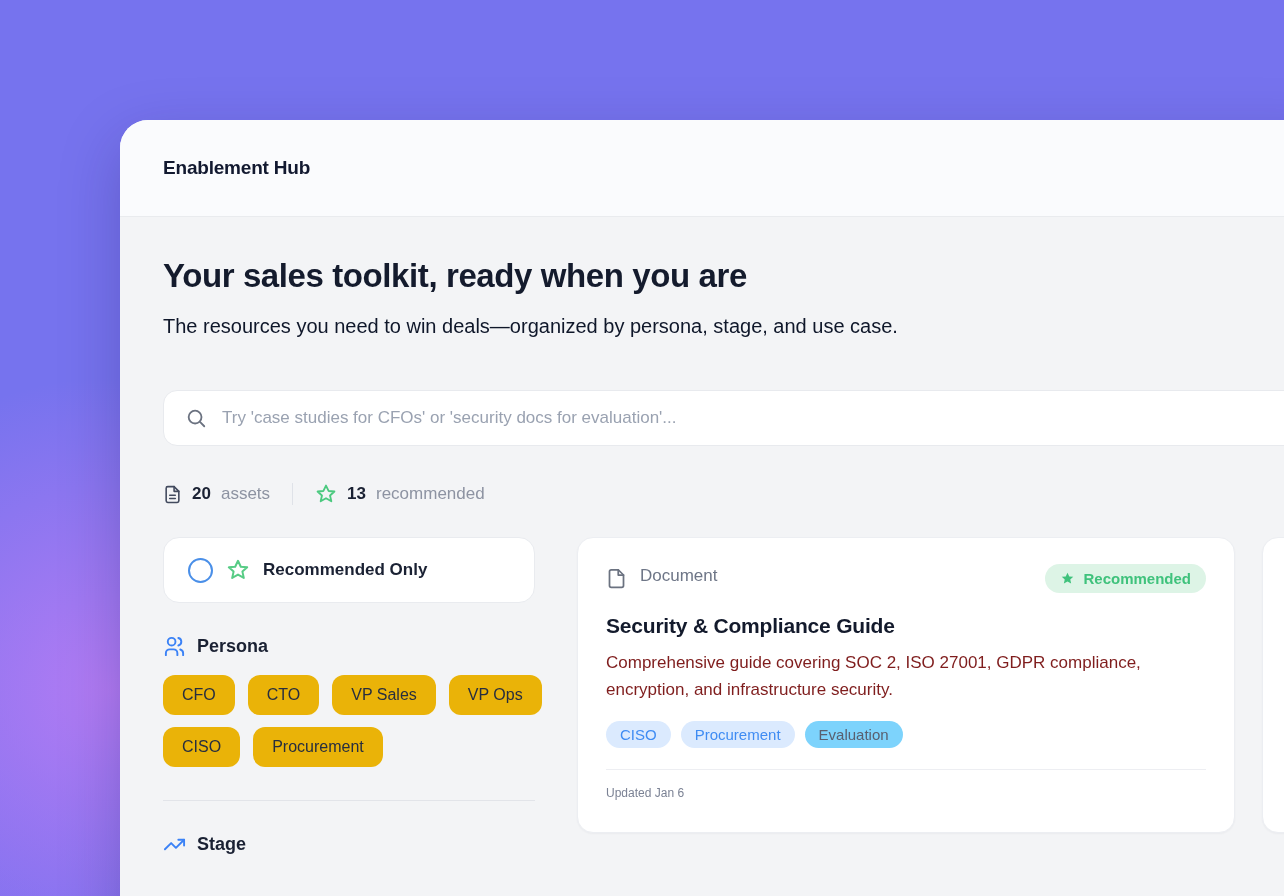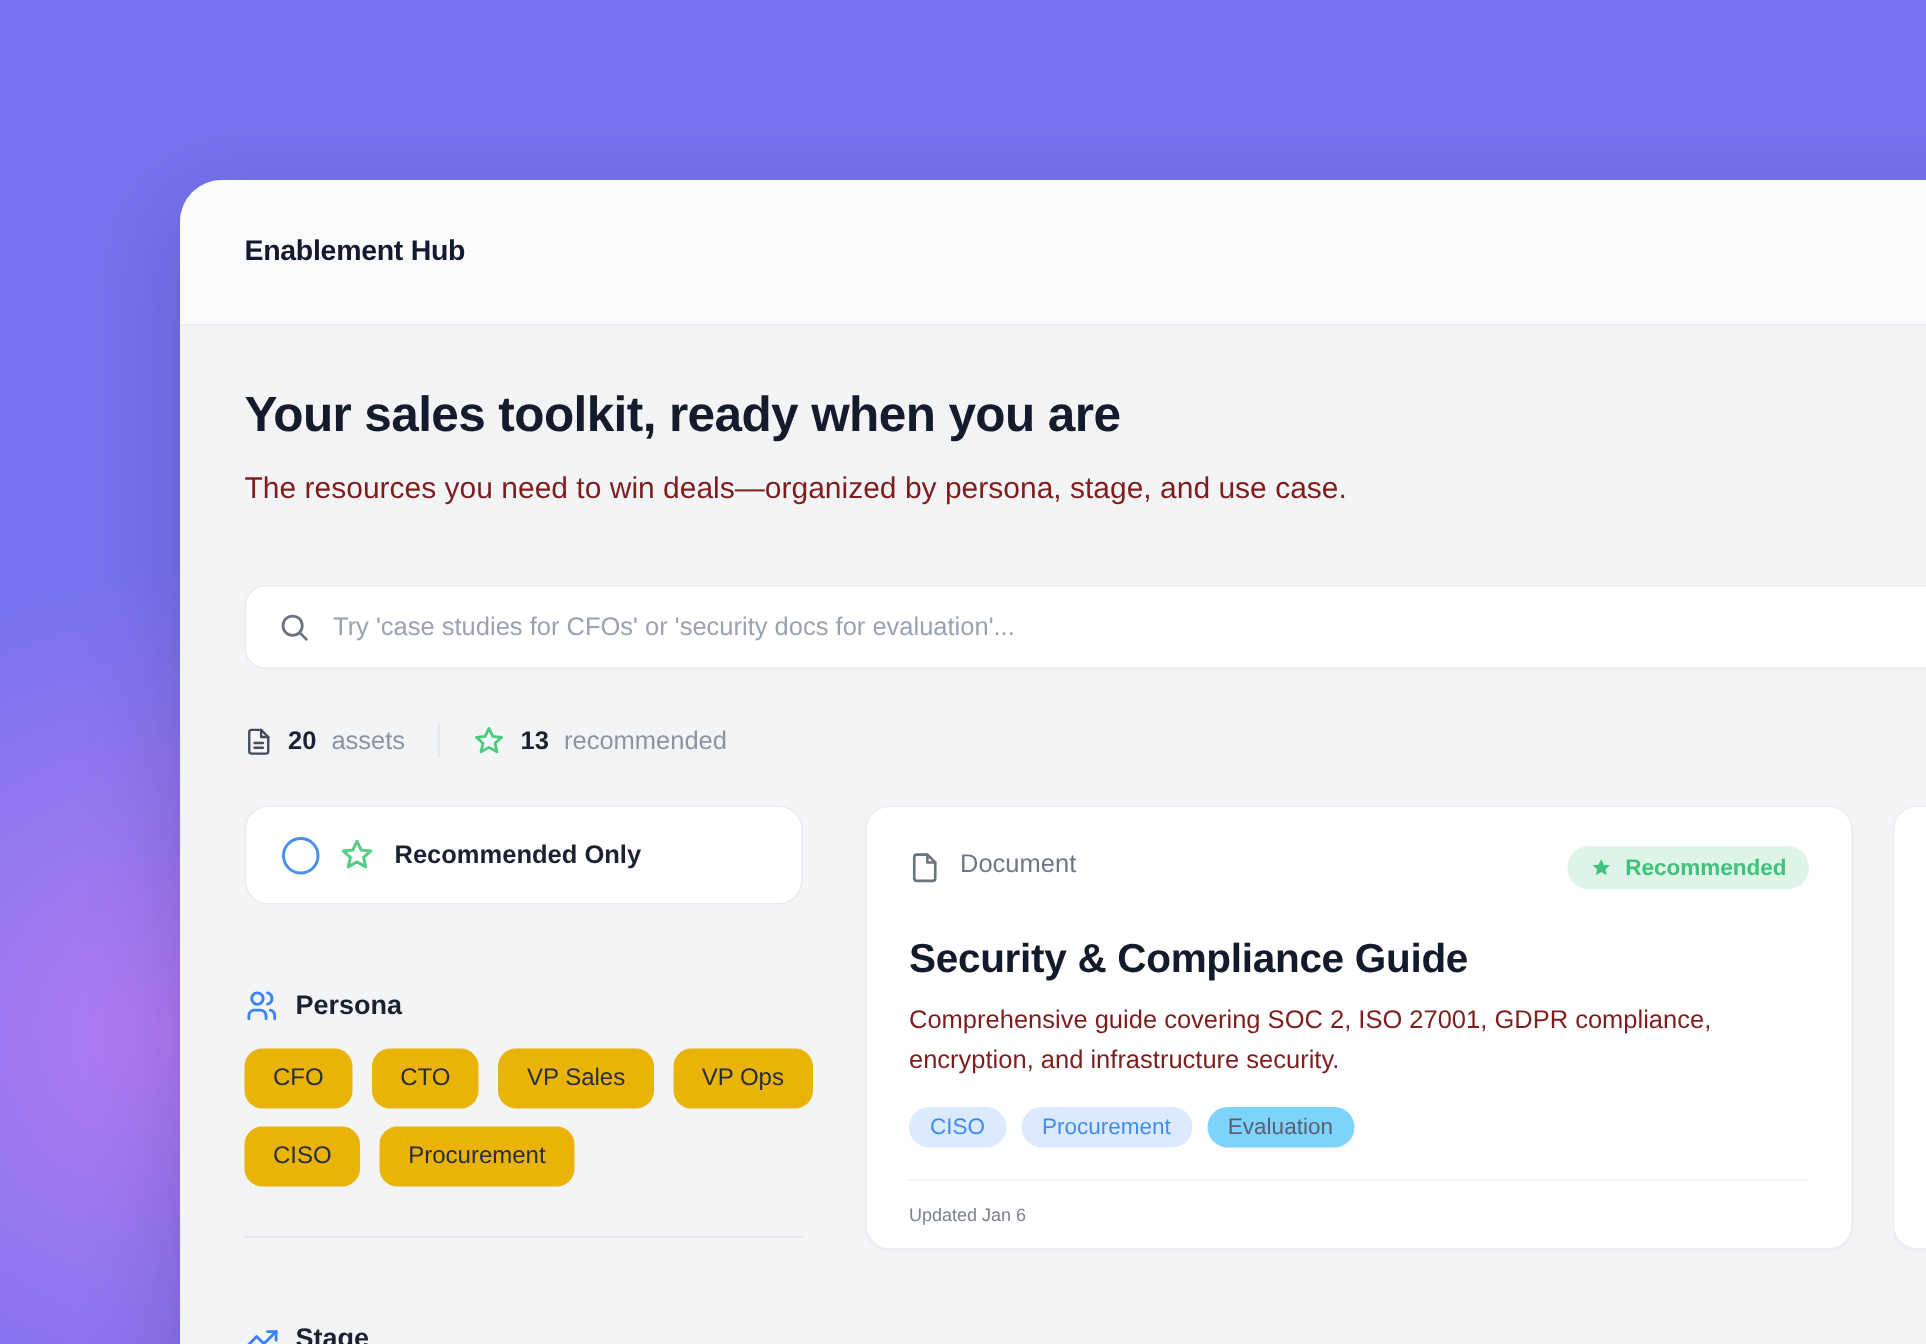--- a/index.html
+++ b/index.html
@@ -17,21 +17,21 @@
     background:#f3f4f6; border-radius:28px; overflow:hidden;
     box-shadow:0 20px 60px rgba(30,25,90,0.25);
   }
   .panel-header {
     height:97px; background:#fafbfd; border-bottom:1px solid #e9ebee;
     display:flex; align-items:center; padding:0 43px;
   }
   .app-title { font-size:19px; font-weight:700; color:#121930; letter-spacing:-0.2px; }
   .content { padding:40px 0 0 43px; }
   .hero-title { font-size:33px; font-weight:700; color:#141b2d; letter-spacing:-0.4px; }
-  .hero-subtitle { margin-top:15px; font-size:20px; line-height:1.62; color:#7f1d1d; max-width:820px; }
+  .hero-subtitle { margin-top:15px; font-size:20px; line-height:1.62; color:#0f172a; max-width:820px; }
 
   .search-bar {
     margin-top:48px; height:56px; background:#ffffff;
     border:1px solid #e8eaee; border-radius:14px;
     display:flex; align-items:center; padding:0 21px; gap:15px;
   }
   .search-bar input {
     border:none; outline:none; flex:1; font-size:17px; color:#30384a;
     font-family:"Liberation Sans", sans-serif; background:transparent;
   }
@@ -47,21 +47,21 @@
   .main-row { margin-top:32px; display:flex; align-items:flex-start; }
 
   
   .filters { width:372px; flex:none; margin-right:42px; }
   .toggle-card {
     height:66px; background:#fff; border:1px solid #e9ebef; border-radius:16px;
     display:flex; align-items:center; padding:0 24px; gap:13px; cursor:pointer;
   }
   .radio-circle { width:25px; height:25px; border:2px solid #4a8fe8; border-radius:50%; flex:none; }
   .toggle-label { font-size:17px; font-weight:600; color:#1a2133; }
-  .section-head { display:flex; align-items:center; gap:11px; margin-top:56px; }
+  .section-head { display:flex; align-items:center; gap:11px; margin-top:32px; }
   .section-title { font-size:18px; font-weight:700; color:#1a2133; }
   .chip-row { margin-top:17px; display:flex; gap:13px; }
   .chip-row + .chip-row { margin-top:12px; }
   .chip {
     height:40px; padding:0 19px; background:#eab308; border-radius:12px;
     display:inline-flex; align-items:center; font-size:16px; font-weight:500;
     color:#272e3f; cursor:pointer; white-space:nowrap;
   }
   .filters-divider { margin-top:33px; border-top:1px solid #e2e4e9; }
 
@@ -70,21 +70,21 @@
     width:658px; height:296px; flex:none; background:#fff; border:1px solid #eceef2;
     border-radius:16px; padding:26px 28px; margin-right:27px; cursor:pointer;
     box-shadow:0 1px 2px rgba(16,24,40,0.04);
   }
   .card-top { display:flex; justify-content:space-between; align-items:center; }
   .card-type { display:flex; align-items:flex-start; gap:13px; font-size:17px; color:#6e7687; }
   .badge {
     background:#ddf4e6; color:#3fc27c; border-radius:999px; padding:6px 15px;
     font-size:15px; font-weight:600; display:inline-flex; align-items:center; gap:8px;
   }
-  .card-title { margin-top:31px; font-size:27px; font-weight:700; color:#131a2c; letter-spacing:-0.2px; }
+  .card-title { margin-top:21px; font-size:21px; font-weight:700; color:#131a2c; letter-spacing:-0.2px; }
   .card-desc { margin-top:12px; font-size:17px; line-height:1.55; color:#7f1d1d; max-width:600px; }
   .tag-row { margin-top:18px; display:flex; gap:10px; }
   .tag { padding:5px 14px; border-radius:999px; font-size:15px; font-weight:500; display:inline-flex; }
   .tag.blue { background:#dbeafe; color:#3f8cf3; }
   .tag.gray { background:#7dd3fc; color:#596070; }
   .card-divider { margin-top:21px; border-top:1px solid #edeef2; }
   .card-updated { margin-top:16px; font-size:12px; color:#7b8294; }
 
   
   .card-partial {

